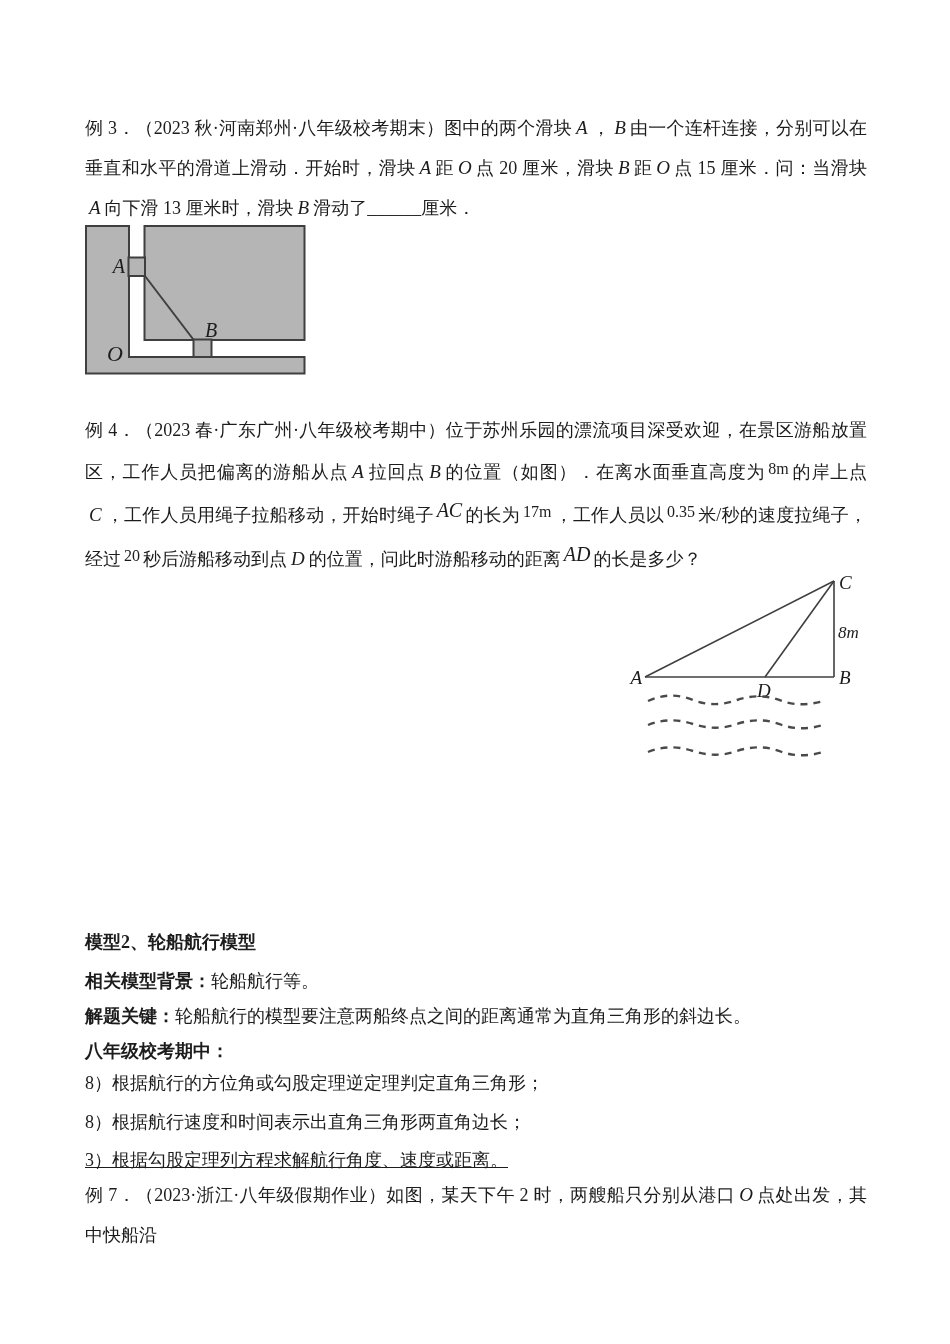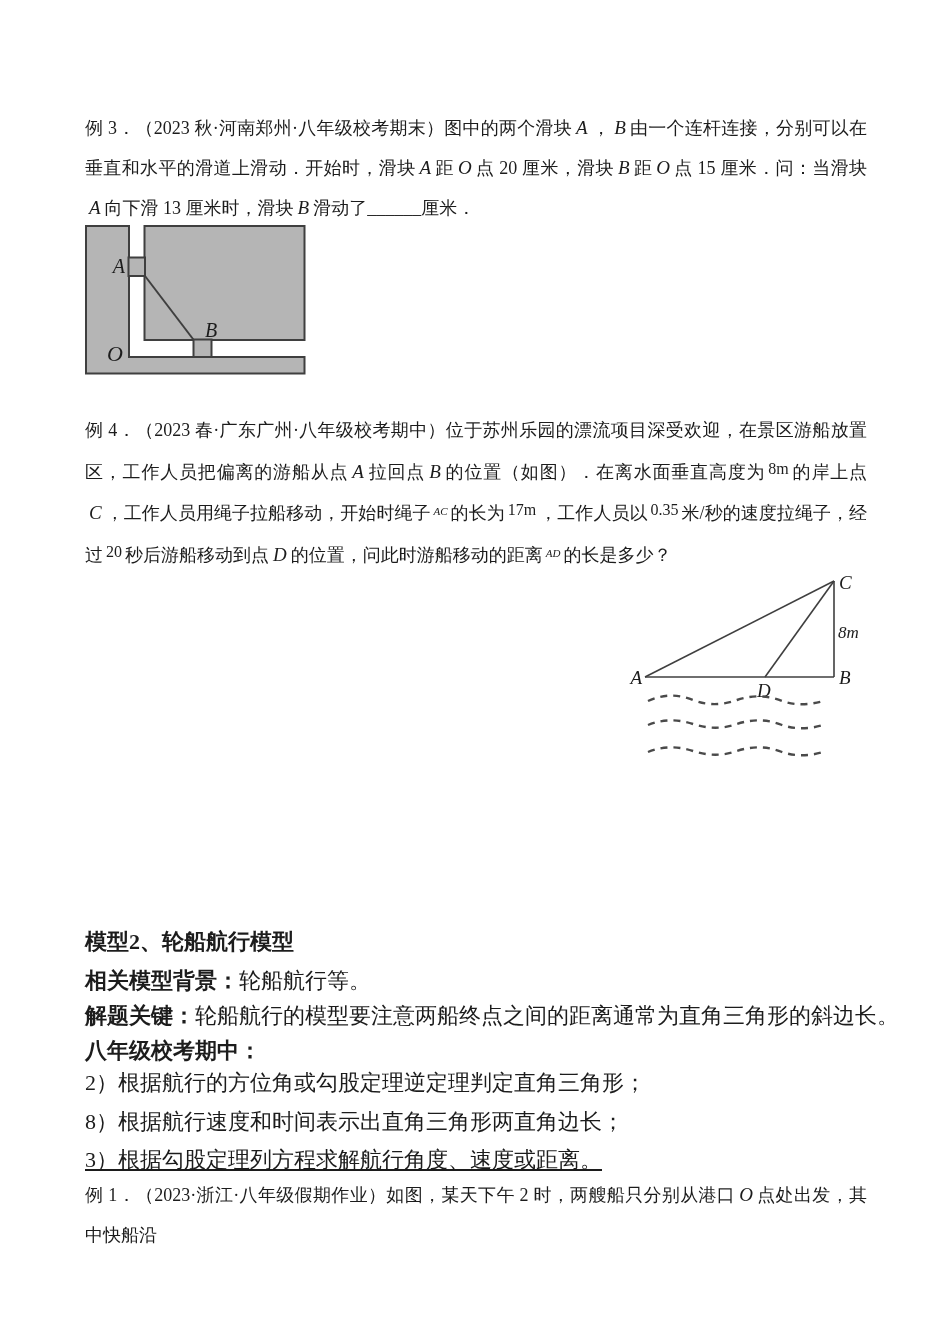--- a/index.html
+++ b/index.html
@@ -1,27 +1,27 @@
 <!DOCTYPE html>
 <html><head>
 <meta charset="utf-8">
 <style>
   html,body{margin:0;padding:0;background:#ffffff;}
   .page{position:relative;width:950px;height:1344px;background:#ffffff;overflow:hidden;
         font-family:"Liberation Serif","DejaVu Serif",serif;color:#1c1c1c;padding-left:36px;}
   .para{position:absolute;left:85px;width:782px;font-size:18px;text-align:justify;}
-  .line{position:absolute;left:85px;width:800px;font-size:22px;line-height:40px;white-space:nowrap;}
+  .line{position:absolute;left:85px;width:800px;font-size:18px;line-height:40px;white-space:nowrap;}
   .lh40{line-height:40px;}
   .lh385{line-height:38.5px;}
   .bold{font-weight:700;}
   .seg-t{}
   .seg-b{font-weight:700;}
   .seg-i{font-family:"Liberation Serif","DejaVu Serif",serif;font-style:italic;font-size:19px;margin:0 4px;}
   .seg-m{font-family:"Liberation Serif","DejaVu Serif",serif;font-size:16px;vertical-align:4px;margin:0 3px;}
-  .seg-mi{font-family:"Liberation Serif","DejaVu Serif",serif;font-style:italic;font-size:11px;vertical-align:4px;margin:0 3px;}
+  .seg-mi{font-family:"Liberation Serif","DejaVu Serif",serif;font-style:italic;font-size:20px;vertical-align:4px;margin:0 3px;}
   .seg-u{letter-spacing:0;}
   .fig{position:absolute;}
   svg text{font-family:"Liberation Serif","DejaVu Serif",serif;font-style:italic;fill:#1c1c1c;}
 </style>
 </head>
 <body>
 
 <div class="page">
 
   <div class="para lh40" style="top:108px;"><span class="seg-t">例 3．（2023 秋·河南郑州·八年级校考期末）图中的两个滑块</span><span class="seg-i">A</span><span class="seg-t">，</span><span class="seg-i">B</span><span class="seg-t">由一个连杆连接，分别可以在垂直和水平的滑道上滑动．开始时，滑块</span><span class="seg-i">A</span><span class="seg-t">距</span><span class="seg-i">O</span><span class="seg-t">点 20 厘米，滑块</span><span class="seg-i">B</span><span class="seg-t">距</span><span class="seg-i">O</span><span class="seg-t">点 15 厘米．问：当滑块</span><span class="seg-i">A</span><span class="seg-t">向下滑 13 厘米时，滑块</span><span class="seg-i">B</span><span class="seg-t">滑动了</span><span class="seg-u">______</span><span class="seg-t">厘米．</span></div>
@@ -55,21 +55,21 @@
   </svg>
 
   <div class="line bold" style="top:922px;">模型2、轮船航行模型</div>
 
   <div class="line" style="top:996px;"><span class="seg-b">解题关键：</span><span class="seg-t">轮船航行的模型要注意两船终点之间的距离通常为直角三角形的斜边长。</span></div>
 
   <div class="line" style="top:961px;"><span class="seg-b">相关模型背景：</span><span class="seg-t">轮船航行等。</span></div>
 
   <div class="line bold" style="top:1031px;">八年级校考期中：</div>
 
-  <div class="line" style="top:1063px;">2）根据航行的方位角或勾股定理逆定理判定直角三角形；</div>
+  <div class="line" style="top:1063px;">8）根据航行的方位角或勾股定理逆定理判定直角三角形；</div>
 
   <div class="line" style="top:1102px;">8）根据航行速度和时间表示出直角三角形两直角边长；</div>
 
   <div class="line" style="top:1140px;text-decoration:underline;">3）根据勾股定理列方程求解航行角度、速度或距离。</div>
 
-  <div class="para lh40" style="top:1175px;"><span class="seg-t">例 1．（2023·浙江·八年级假期作业）如图，某天下午 2 时，两艘船只分别从港口</span><span class="seg-i">O</span><span class="seg-t">点处出发，其中快船沿</span></div>
+  <div class="para lh40" style="top:1175px;"><span class="seg-t">例 7．（2023·浙江·八年级假期作业）如图，某天下午 2 时，两艘船只分别从港口</span><span class="seg-i">O</span><span class="seg-t">点处出发，其中快船沿</span></div>
 
 </div>
 
 </body></html>

